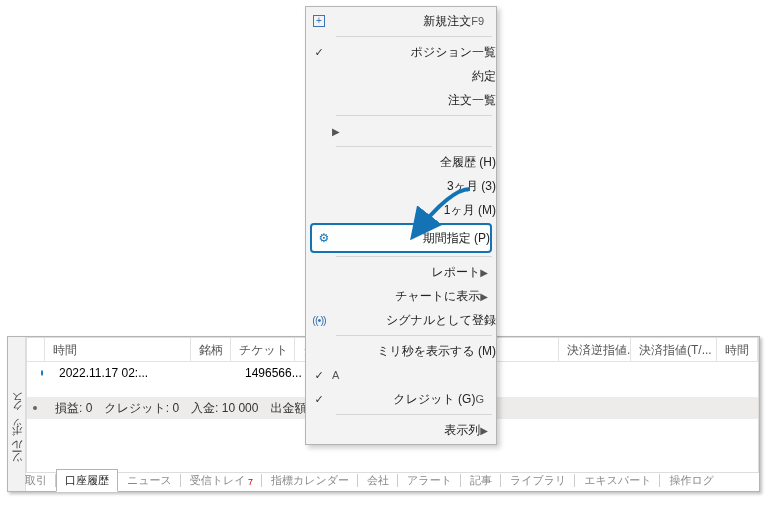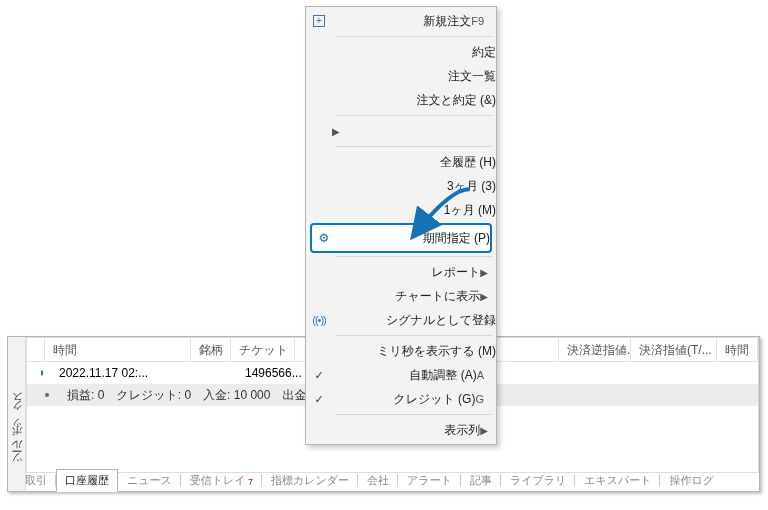--- a/index.html
+++ b/index.html
@@ -7,21 +7,21 @@
 .panel { position: absolute; left: 7px; top: 336px; width: 753px; height: 156px; border: 1px solid #b4b4b4; background: #fff; box-shadow: 2px 2px 3px #c0c0c0; }
 .panel-body { position: absolute; left: 18px; top: 0; right: 0; bottom: 18px; border: 1px solid #ddd; }
 .tab-strip-vertical { position: absolute; left: 0; top: 0; bottom: 0; width: 18px; background: #f2f2f2; border-right: 1px solid #ddd; }
 .tab-strip-vertical .vlabel { position: absolute; bottom: 22px; left: 2px; writing-mode: vertical-rl; transform: rotate(180deg); font-size: 11px; color: #444; }
 .table-header { display: flex; height: 24px; border-bottom: 1px solid #e3e3e3; }
 .th { padding: 4px 8px; border-right: 1px solid #e3e3e3; color: #555; white-space: nowrap; overflow: hidden; }
 .th.r { text-align: right; }
 .data-row { display: flex; height: 22px; align-items: center; padding-left: 6px; }
 .data-row .td { padding: 0 8px; white-space: nowrap; overflow: hidden; }
 .dot { width: 6px; height: 6px; border-radius: 50%; background: #0b6fb8; }
-.summary-row { background: #edecea; height: 22px; display: flex; align-items: center; padding-left: 18px; gap: 12px; color: #333; }
+.summary-row { background: #edecea; height: 22px; display: flex; align-items: center; padding-left: 6px; gap: 12px; color: #333; margin-top: 13px; }
 .bottom-tabs { position: absolute; left: 8px; bottom: -1px; height: 20px; display: flex; align-items: flex-end; }
 .btab { padding: 3px 8px; color: #888; font-size: 11px; border: 1px solid transparent; position: relative; }
 .btab.active { color: #222; border: 1px solid #b4b4b4; border-bottom: 1px solid #fff; background: #fff; }
 .btab .sep { position: absolute; right: -1px; top: 4px; bottom: 4px; width: 1px; background: #ccc; }
 .btab .red { color: #c00; font-size: 9px; position: relative; top:1px; }
 .context-menu { position: absolute; left: 305px; top: 6px; width: 192px; background: #f3f3f3; border: 1px solid #b4b4b4; box-shadow: 3px 3px 5px rgba(0,0,0,.2); padding: 2px 0; }
 .mitem { display: flex; align-items: center; height: 24px; position: relative; }
 .mitem .iconcol { width: 26px; display: flex; justify-content: center; align-items: center; color: #3b74b7; }
 .mitem .label { flex: 1; color: #222; text-align: right; }
 .mitem .rlabel { padding-right: 12px; color: #555; font-size: 11px; }
@@ -90,30 +90,32 @@
 <div class="context-menu">
   <div class="mitem">
     <div class="iconcol">
         <div class="plus-box">+</div>
       </div>
     <div class="label">新規注文</div>
     <div class="rlabel">F9</div>
   </div>
   <div class="msplit"></div>
   <div class="mitem">
+    <div class="iconcol">
+        <span class="checkmark"></span>
+      </div>
+    <div class="label">ポジション一覧</div>
+  </div>
+  <div class="mitem">
     <div class="iconcol"></div>
       <div class="label">約定</div>
   </div>
   <div class="mitem">
     <div class="iconcol"></div>
       <div class="label">注文一覧</div>
-  </div>
-  <div class="mitem">
-    <div class="iconcol"></div>
-      <div class="label">注文と約定 (&amp;)</div>
   </div>
   <div class="msplit"></div>
   <div class="mitem">
     <div class="iconcol"></div>
     <div class="arrow">▶</div>
   </div>
   <div class="msplit"></div>
   <div class="mitem">
     <div class="iconcol"></div>
       <div class="label">全履歴 (H)</div>
@@ -151,21 +153,20 @@
   </div>
   <div class="msplit"></div>
   <div class="mitem">
     <div class="iconcol"></div>
       <div class="label">ミリ秒を表示する (M)</div>
   </div>
   <div class="mitem">
     <div class="iconcol">
         <span class="checkmark"></span>
       </div>
-    <div class="label">自動調整 (A)</div>
     <div class="rlabel">A</div>
   </div>
   <div class="mitem">
     <div class="iconcol">
         <span class="checkmark"></span>
       </div>
     <div class="label">クレジット (G)</div>
     <div class="rlabel">G</div>
   </div>
   <div class="msplit"></div>

